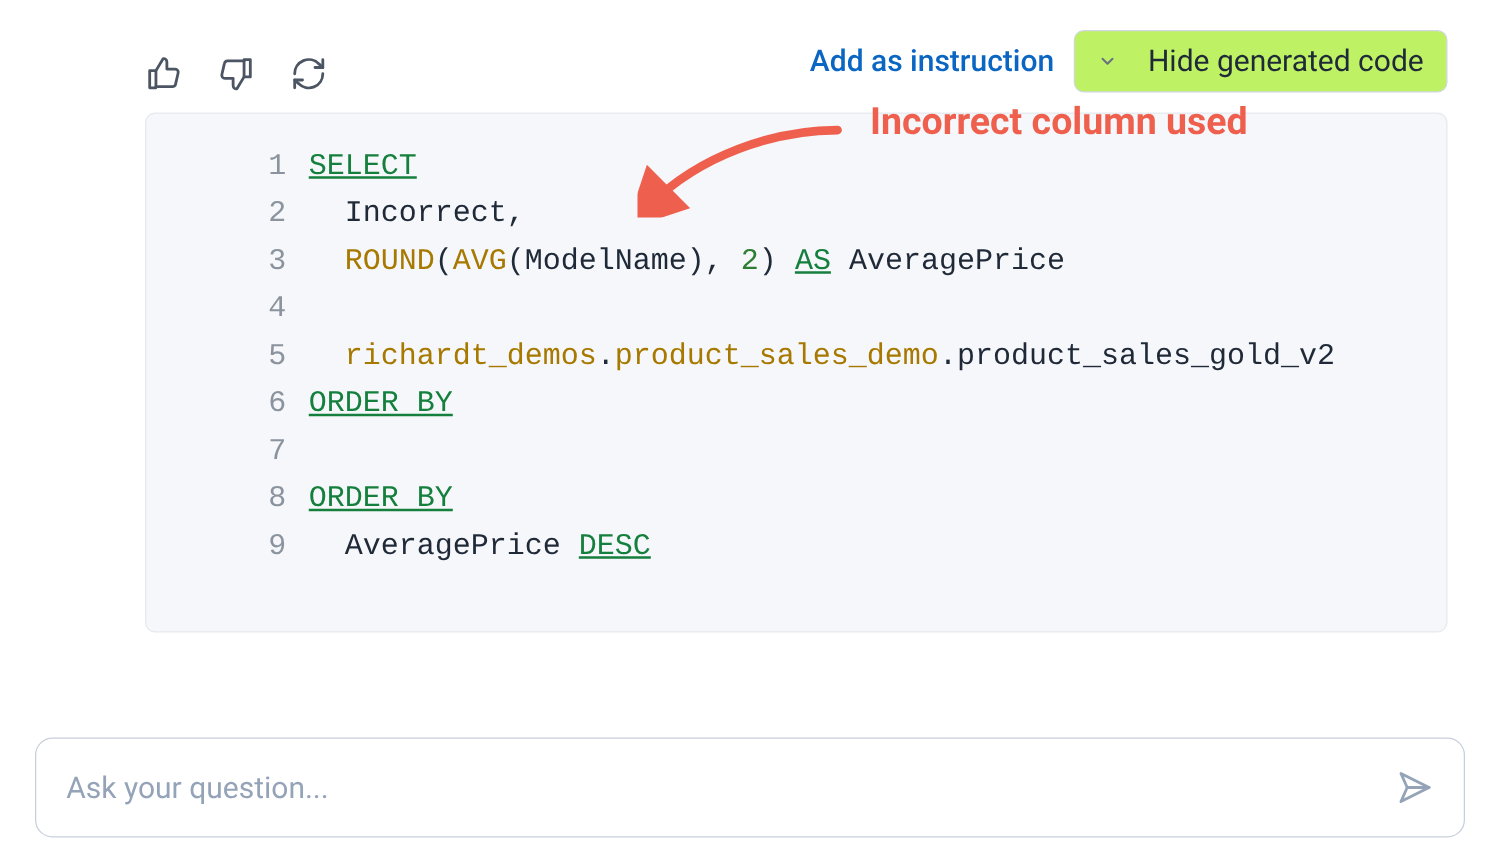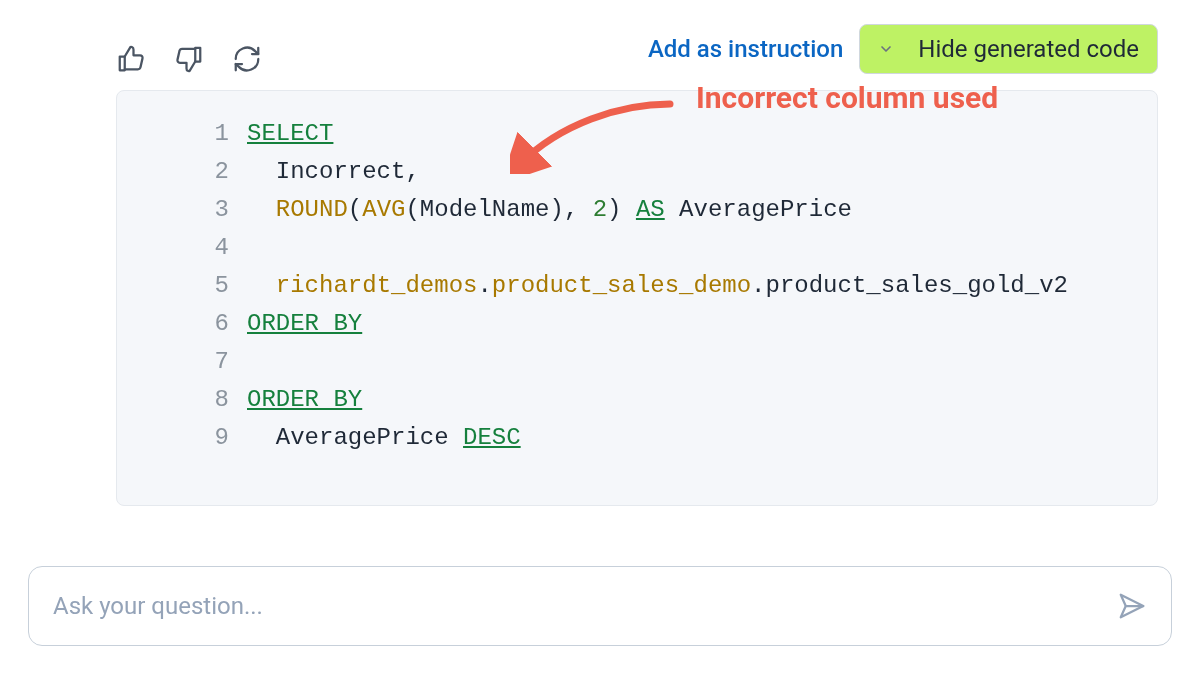--- a/index.html
+++ b/index.html
@@ -118,21 +118,21 @@
     left: -30px;
     top: 14px;
     width: 170px;
     height: 80px;
   }
 
   .input-row {
     position: absolute;
     left: 28px;
     right: 28px;
-    bottom: 38px;
+    bottom: 14px;
     display: flex;
     align-items: center;
     border: 1px solid #c7d0da;
     border-radius: 14px;
     padding: 16px 24px;
     height: 80px;
   }
   .question-input {
     flex: 1;
     border: none;

